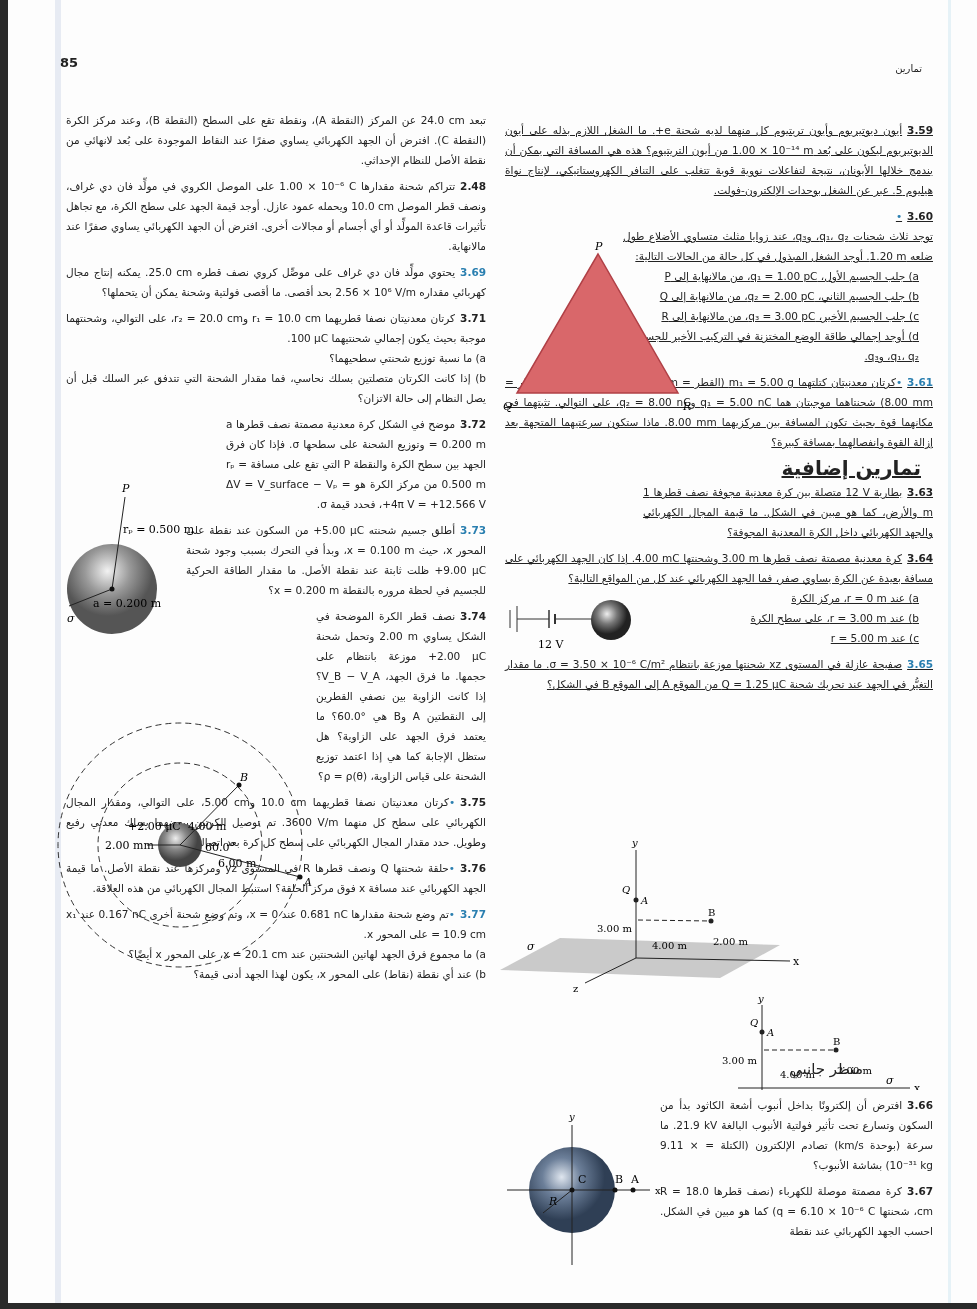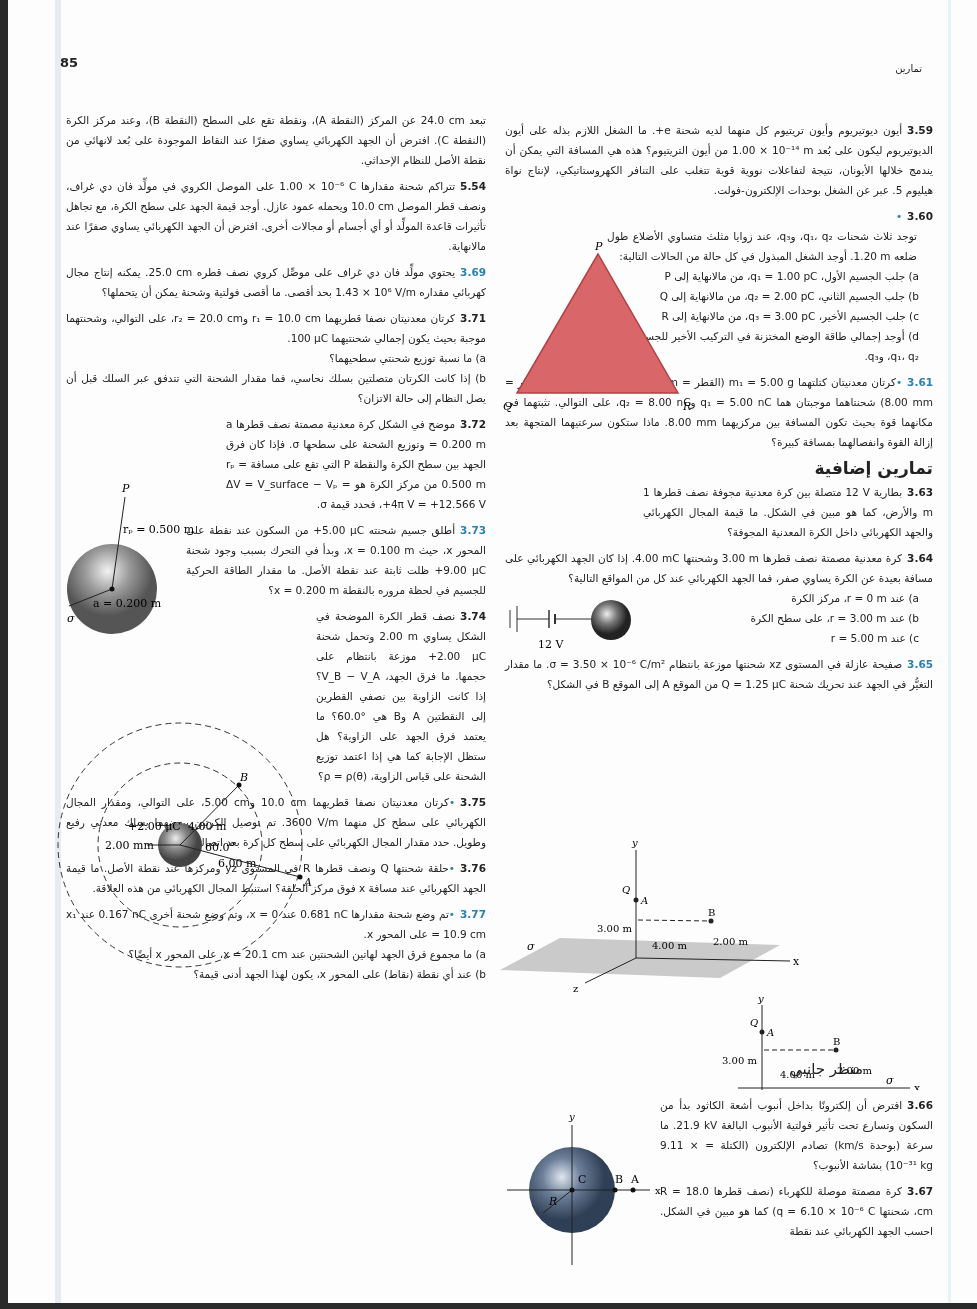--- a/index.html
+++ b/index.html
@@ -4,49 +4,49 @@
 <style>
   html,body{margin:0;padding:0;}
   body{width:977px;height:1309px;position:relative;overflow:hidden;background:#fdfdfd;font-family:"DejaVu Sans",sans-serif;color:#222;}
   .scan-edge-left{position:absolute;left:0;top:0;width:8px;height:1309px;background:#2a2a2a;}
   .scan-band-left{position:absolute;left:55px;top:0;width:6px;height:1309px;background:#e7ebf3;}
   .scan-band-right{position:absolute;left:948px;top:0;width:3px;height:1309px;background:#e6f2f7;}
   .scan-bottom{position:absolute;left:0;top:1303px;width:977px;height:6px;background:#2a2a2a;}
   .page-num{position:absolute;left:60px;top:55px;font-size:13px;font-weight:bold;}
   .running-head{position:absolute;right:55px;top:63px;font-size:10px;direction:rtl;text-align:center;}
   .col{position:absolute;direction:rtl;text-align:justify;font-size:10.5px;line-height:20px;}
-  .col-right{left:505px;width:428px;}
+  .col-right{left:505px;width:428px;text-decoration:underline;}
   .col-left{left:60px;width:420px;}
   .prob{margin-bottom:6px;}
   .num{font-weight:bold;color:#222;margin-left:5px;}
   .num.blue{color:#2a7fb0;}
   .dot{color:#2a7fb0;}
   .sub{margin-right:14px;}
-  .section-title{font-size:17px;font-weight:bold;margin:6px 0 4px;}
+  .section-title{font-size:20px;font-weight:bold;margin:6px 12px 4px;}
   .block{position:absolute;}
   svg text{font-family:"DejaVu Serif",serif;}
 </style>
 </head>
 <body>
 
 <div class="scan-edge-left"></div>
 <div class="scan-band-left"></div>
 <div class="scan-band-right"></div>
 <div class="scan-bottom"></div>
 
 <div class="page-num">85</div>
 <div class="running-head">تمارين</div>
 
 <div class="col col-right" style="top:120px;">
   <div class="prob">
     <span class="num">3.59</span><span>أيون ديوتيريوم وأيون تريتيوم كل منهما لديه شحنة ‎+e‎. ما الشغل اللازم بذله على أيون الديوتيريوم ليكون على بُعد ‎1.00 × 10⁻¹⁴ m‎ من أيون التريتيوم؟ هذه هي المسافة التي يمكن أن يندمج خلالها الأيونان، نتيجة لتفاعلات نووية قوية تتغلب على التنافر الكهروستاتيكي، لإنتاج نواة هيليوم 5. عبر عن الشغل بوحدات الإلكترون-فولت.</span>
   </div>
   <div class="prob">
     <span class="num">3.60</span><span class="dot">•</span>
-    <div style="margin-right:16px;width:310px;">توجد ثلاث شحنات ‎q₁‎، ‎q₂‎، و‎q₃‎، عند زوايا مثلث متساوي الأضلاع طول ضلعه ‎1.20 m‎. أوجد الشغل المبذول في كل حالة من الحالات التالية:</div>
+    <div style="margin-right:0;width:310px;">توجد ثلاث شحنات ‎q₁‎، ‎q₂‎، و‎q₃‎، عند زوايا مثلث متساوي الأضلاع طول ضلعه ‎1.20 m‎. أوجد الشغل المبذول في كل حالة من الحالات التالية:</div>
     <div style="width:310px;">
       <div class="sub">a) جلب الجسيم الأول، ‎q₁ = 1.00 pC‎، من مالانهاية إلى P</div>
       <div class="sub">b) جلب الجسيم الثاني، ‎q₂ = 2.00 pC‎، من مالانهاية إلى Q</div>
       <div class="sub">c) جلب الجسيم الأخير، ‎q₃ = 3.00 pC‎، من مالانهاية إلى R</div>
       <div class="sub">d) أوجد إجمالي طاقة الوضع المختزنة في التركيب الأخير للجسيمات ‎q₁‎، ‎q₂‎، و‎q₃‎.</div>
     </div>
   </div>
   <div class="prob">
     <span class="num blue">3.61</span><span class="dot">•</span><span>كرتان معدنيتان كتلتهما ‎m₁ = 5.00 g‎ (القطر = ‎5.00 mm‎) و‎m₂ = 8.00 g‎ (القطر = ‎8.00 mm‎) شحنتاهما موجبتان هما ‎q₁ = 5.00 nC‎ و‎q₂ = 8.00 nC‎، على التوالي. تثبتهما في مكانهما قوة بحيث تكون المسافة بين مركزيهما ‎8.00 mm‎. ماذا ستكون سرعتيهما المتجهة بعد إزالة القوة وانفصالهما بمسافة كبيرة؟</span>
   </div>
@@ -156,24 +156,24 @@
   <text x="150" y="89" font-size="10">x</text>
   <text x="73" y="78" font-size="11">C</text>
   <text x="110" y="78" font-size="11">B</text>
   <text x="126" y="78" font-size="11">A</text>
   <text x="44" y="100" font-size="11" font-style="italic">R</text>
 </svg>
 
 <div class="col col-left" style="top:110px;margin-left:6px;">
   <div class="prob">تبعد ‎24.0 cm‎ عن المركز (النقطة A)، ونقطة تقع على السطح (النقطة B)، وعند مركز الكرة (النقطة C). افترض أن الجهد الكهربائي يساوي صفرًا عند النقاط الموجودة على بُعد لانهائي من نقطة الأصل للنظام الإحداثي.</div>
   <div class="prob">
-    <span class="num">5.54</span><span>تتراكم شحنة مقدارها ‎1.00 × 10⁻⁶ C‎ على الموصل الكروي في مولِّد فان دي غراف، ونصف قطر الموصل ‎10.0 cm‎ ويحمله عمود عازل. أوجد قيمة الجهد على سطح الكرة، مع تجاهل تأثيرات قاعدة المولِّد أو أي أجسام أو مجالات أخرى. افترض أن الجهد الكهربائي يساوي صفرًا عند مالانهاية.</span>
-  </div>
-  <div class="prob">
-    <span class="num blue">3.69</span><span>يحتوي مولِّد فان دي غراف على موصِّل كروي نصف قطره ‎25.0 cm‎. يمكنه إنتاج مجال كهربائي مقداره ‎1.43 × 10⁶ V/m‎ بحد أقصى. ما أقصى فولتية وشحنة يمكن أن يتحملها؟</span>
+    <span class="num">2.48</span><span>تتراكم شحنة مقدارها ‎1.00 × 10⁻⁶ C‎ على الموصل الكروي في مولِّد فان دي غراف، ونصف قطر الموصل ‎10.0 cm‎ ويحمله عمود عازل. أوجد قيمة الجهد على سطح الكرة، مع تجاهل تأثيرات قاعدة المولِّد أو أي أجسام أو مجالات أخرى. افترض أن الجهد الكهربائي يساوي صفرًا عند مالانهاية.</span>
+  </div>
+  <div class="prob">
+    <span class="num blue">3.69</span><span>يحتوي مولِّد فان دي غراف على موصِّل كروي نصف قطره ‎25.0 cm‎. يمكنه إنتاج مجال كهربائي مقداره ‎2.56 × 10⁶ V/m‎ بحد أقصى. ما أقصى فولتية وشحنة يمكن أن يتحملها؟</span>
   </div>
   <div class="prob">
     <span class="num">3.71</span><span>كرتان معدنيتان نصفا قطريهما ‎r₁ = 10.0 cm‎ و‎r₂ = 20.0 cm‎، على التوالي، وشحنتهما موجبة بحيث يكون إجمالي شحنتيهما ‎100 μC‎.</span>
     <div>a) ما نسبة توزيع شحنتي سطحيهما؟</div>
     <div>b) إذا كانت الكرتان متصلتين بسلك نحاسي، فما مقدار الشحنة التي تتدفق عبر السلك قبل أن يصل النظام إلى حالة الاتزان؟</div>
   </div>
   <div class="prob" style="width:260px;">
     <span class="num">3.72</span><span>موضح في الشكل كرة معدنية مصمتة نصف قطرها ‎a = 0.200 m‎ وتوزيع الشحنة على سطحها σ. فإذا كان فرق الجهد بين سطح الكرة والنقطة P التي تقع على مسافة ‎rₚ = 0.500 m‎ من مركز الكرة هو ‎ΔV = V_surface − Vₚ = +4π V = +12.566 V‎، فحدد قيمة σ.</span>
   </div>
   <div class="prob" style="width:300px;">

